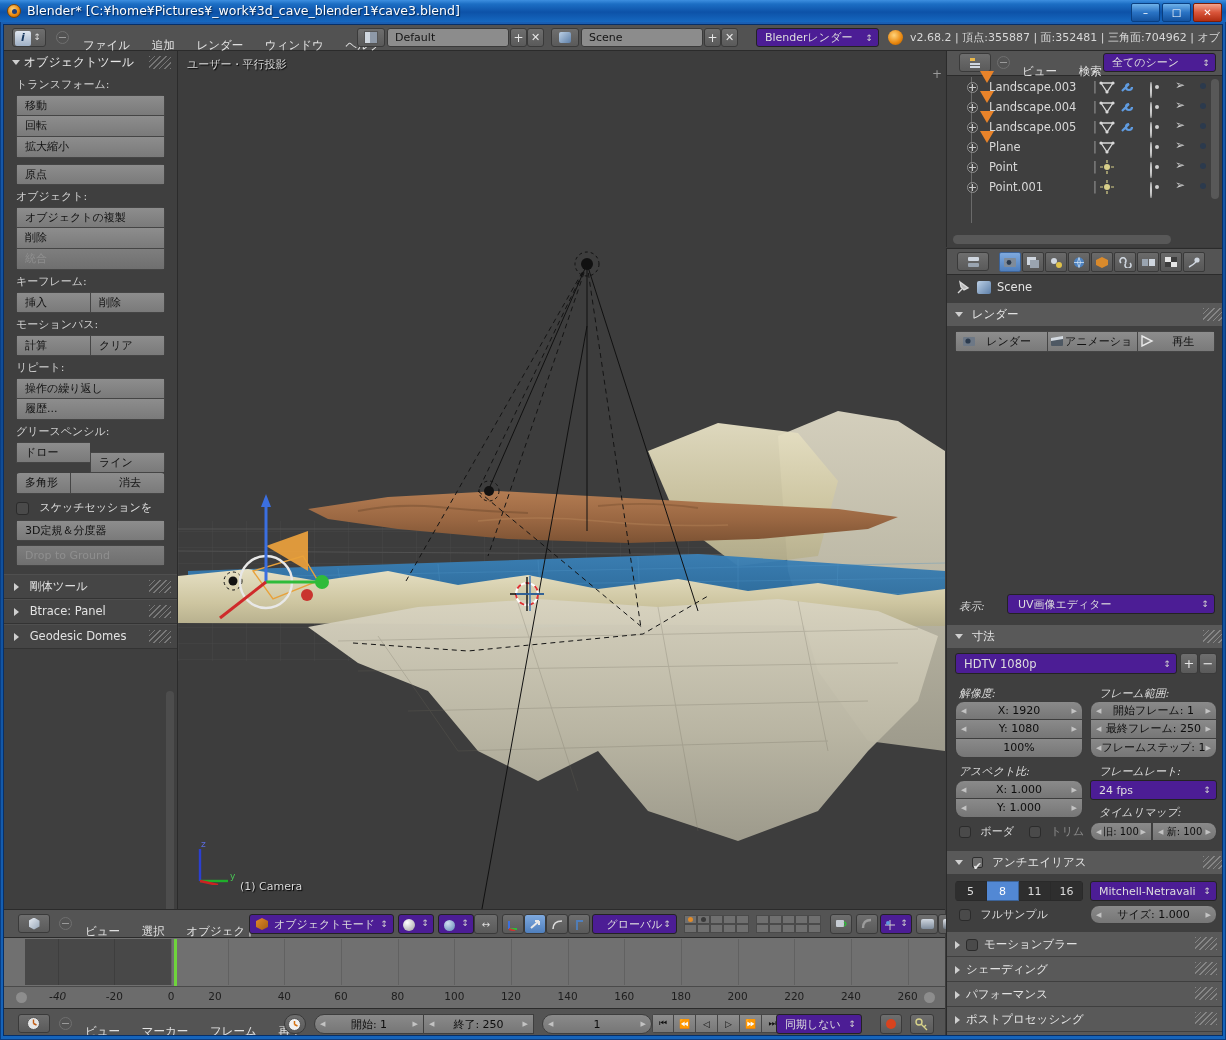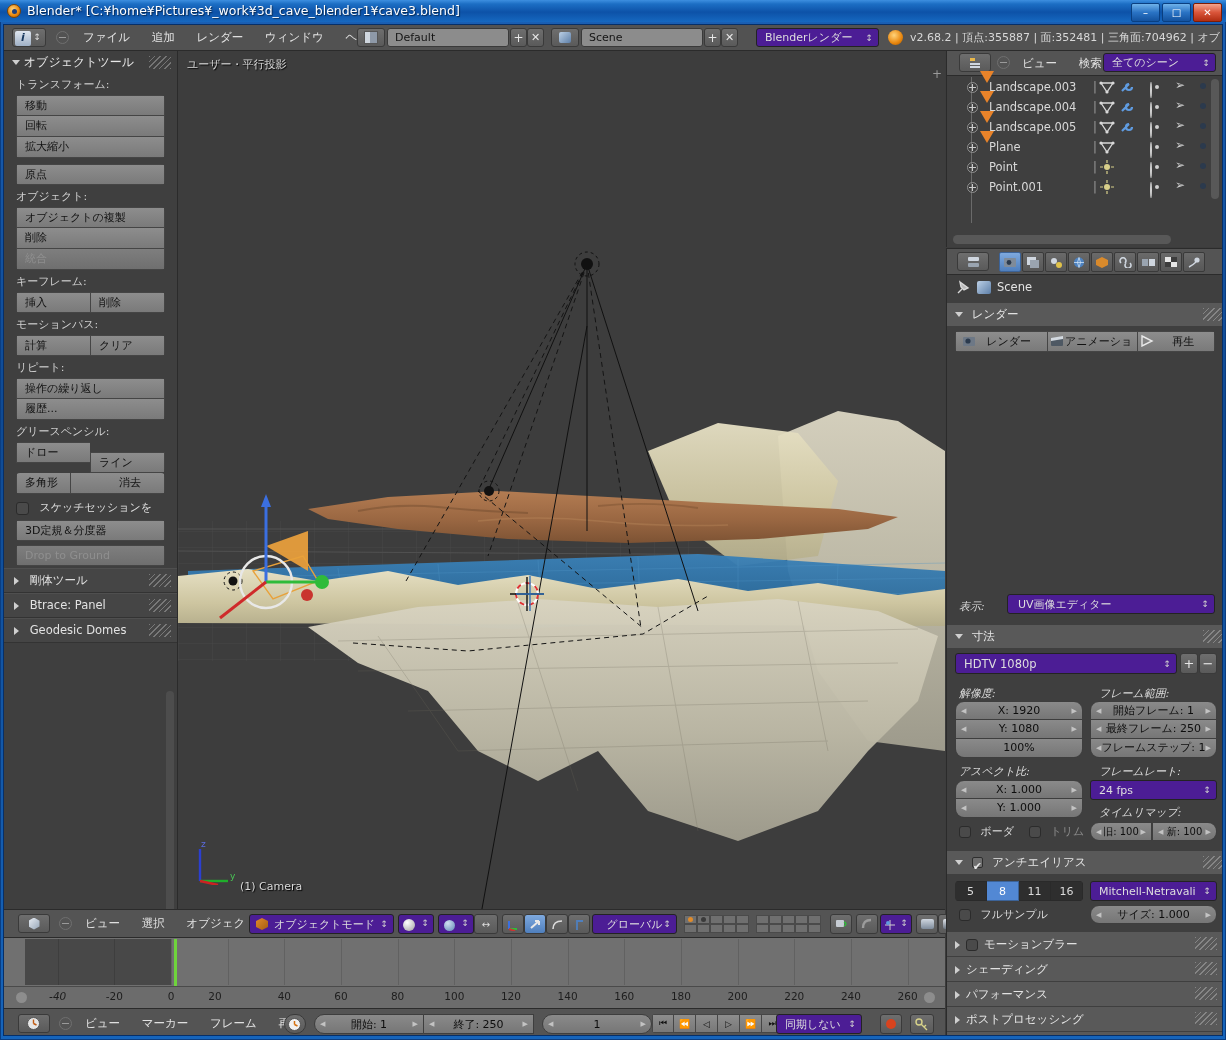--- a/index.html
+++ b/index.html
@@ -22,21 +22,21 @@
   .wbtns{position:absolute;right:4px;top:3px;display:flex;gap:2px;}
   .wbtn{width:27px;height:17px;border:1px solid #0a3f80;border-radius:2px;
     background:linear-gradient(to bottom,#6fb2ea,#2a73c4 50%,#13529f);
     display:flex;align-items:center;justify-content:center;color:#fff;font-size:10px;line-height:1;}
   .wbtn.close{background:linear-gradient(to bottom,#f3a48d,#d9553a 50%,#b02d12);border-color:#7d1c05;}
 
   
   .client{position:absolute;left:3px;top:24px;width:1220px;height:1012px;background:#3c3c3c;
     border:1px solid #062f68;box-sizing:border-box;overflow:hidden;}
   .menu{color:#e4e4e4;font-size:11.5px;white-space:nowrap;}
-  .mi{display:inline-block;padding:0 9px;line-height:22px;}
+  .mi{display:inline-block;padding:8px 9px;line-height:22px;}
   .btn{background:linear-gradient(to bottom,#8a8a8a,#767676);border:1px solid #3e3e3e;
     border-radius:3px;color:#0d0d0d;text-align:center;box-sizing:border-box;}
   .field{background:#5f5f5f;border:1px solid #3a3a3a;border-radius:3px;color:#e6e6e6;box-sizing:border-box;}
   .dark{background:#4c1d95;border:1px solid #232323;border-radius:3px;color:#dedede;box-sizing:border-box;}
   .iconbtn{background:linear-gradient(to bottom,#6e6e6e,#5a5a5a);border:1px solid #3a3a3a;border-radius:3px;
     display:inline-flex;align-items:center;justify-content:center;box-sizing:border-box;}
   .spin::before{content:"\25C0";position:absolute;left:5px;top:50%;transform:translateY(-50%);font-size:7px;color:#cfcfcf;opacity:.85;}
   .spin::after{content:"\25B6";position:absolute;right:5px;top:50%;transform:translateY(-50%);font-size:7px;color:#cfcfcf;opacity:.85;}
   .dd::after{content:"\2195";position:absolute;right:5px;top:50%;transform:translateY(-50%);font-size:9px;color:#cfcfcf;}
   .tri{display:inline-block;width:0;height:0;border-left:5px solid #cfcfcf;border-top:4px solid transparent;border-bottom:4px solid transparent;vertical-align:middle;}
@@ -222,21 +222,21 @@
         <span class="rnd" style="width:13px;height:13px;"></span>
         <span style="margin-left:7px;">スケッチセッションを</span>
       </div>
       <div class="tgrp" style="margin-top:5px;">
         <div class="tbtn">3D定規＆分度器</div>
       </div>
       <div class="tgrp" style="margin-top:4px;">
         <div class="tbtn dis">Drop to Ground</div>
       </div>
 
-      <div style="margin-top:2px;">
+      <div style="margin-top:8px;">
         <div class="acc">
           <span class="tri"></span>
           <span style="margin-left:7px;">剛体ツール</span>
           <span class="grip"></span>
         </div>
         <div class="acc">
           <span class="tri"></span>
           <span style="margin-left:7px;">Btrace: Panel</span>
           <span class="grip"></span>
         </div>

